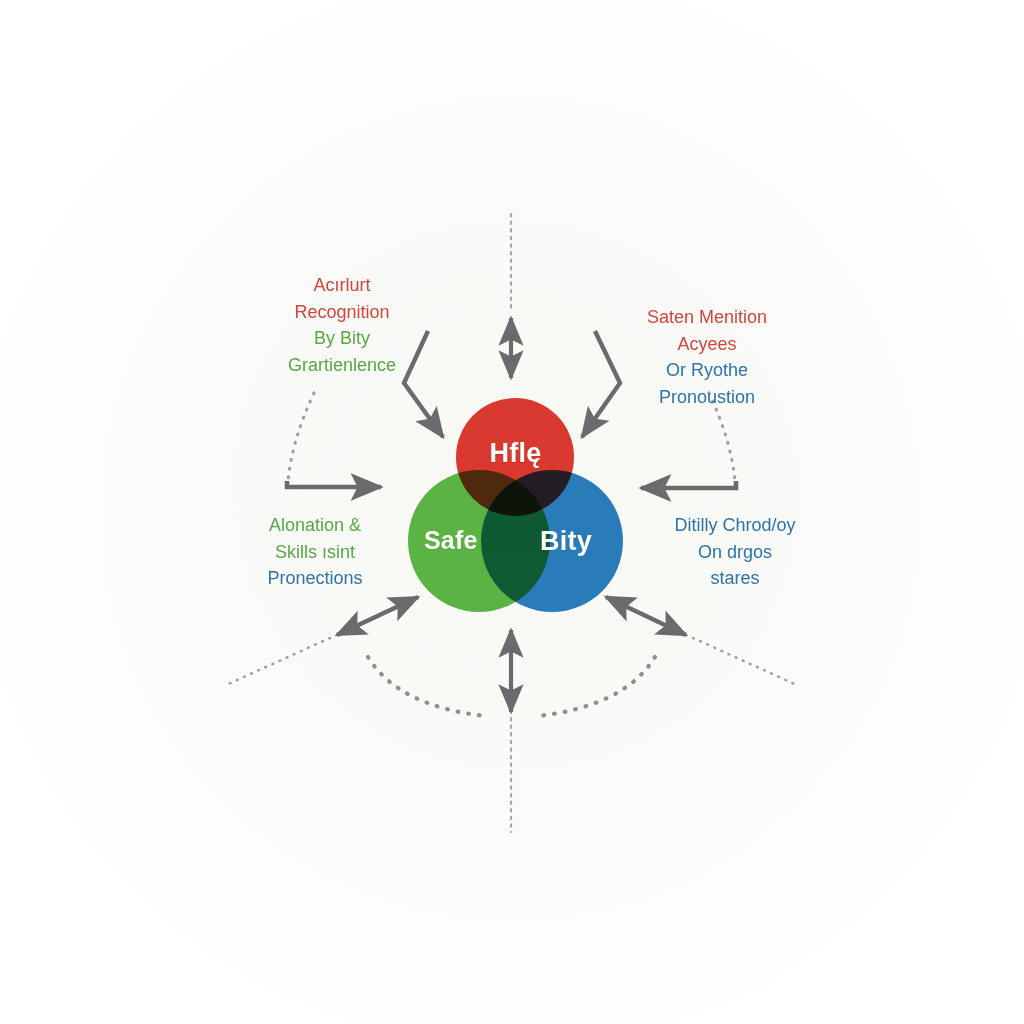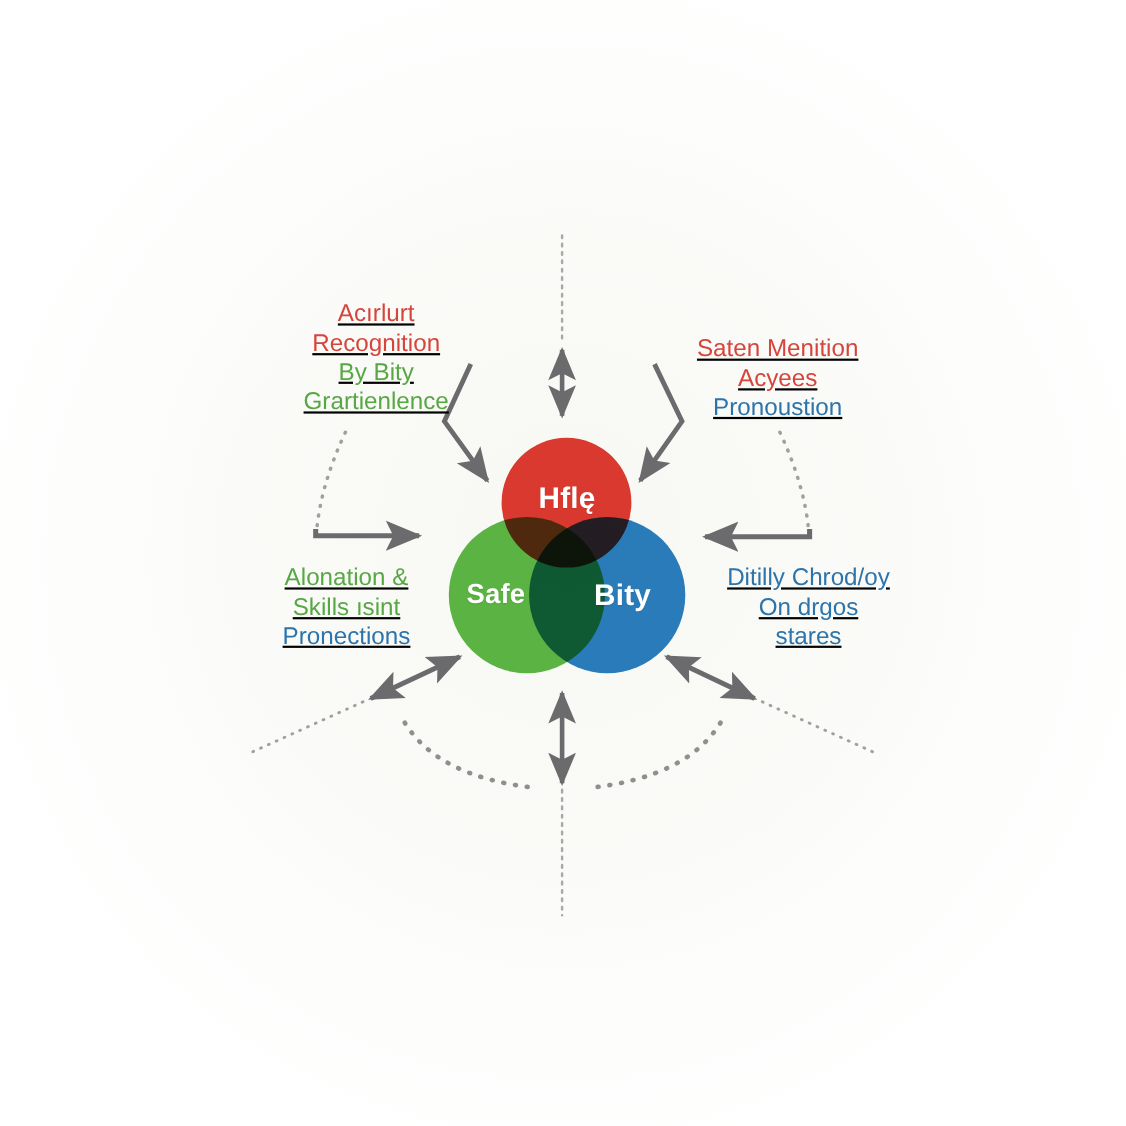--- a/index.html
+++ b/index.html
@@ -87,25 +87,24 @@
   }
   .vlabel-right {
     font-size: 27px;
     left: 118px;
     top: 128px;
     width: 80px;
     text-align: center;
   }
   .note {
     position: absolute;
-    font-size: 22px;
+    font-size: 18px;
     line-height: 26.5px;
     text-align: center;
     white-space: nowrap;
-    text-decoration: underline;
   }
   .note .ln { display: block; }
   .c-red   { color: #d6453c; }
   .c-green { color: #57a845; }
   .c-blue  { color: #2c74ab; }
   .note-tl { left: 232px; top: 272px; width: 220px; }
   .note-tr { left: 612px; top: 276px; width: 190px; margin-top: 28px; }
   .note-ml { left: 220px; top: 512px; width: 190px; }
   .note-mr { left: 640px; top: 512px; width: 190px; }
 </style>
@@ -204,20 +203,21 @@
   <div class="note note-tl">
     <span class="ln c-red">Acırlurt</span>
     <span class="ln c-red">Recognition</span>
     <span class="ln c-green">By Bity</span>
     <span class="ln c-green">Grartienlence</span>
   </div>
 
   <div class="note note-tr">
     <span class="ln c-red">Saten Menition</span>
     <span class="ln c-red">Acyees</span>
+    <span class="ln c-blue">Or Ryothe</span>
     <span class="ln c-blue">Pronoustion</span>
   </div>
 
   <div class="note note-mr">
     <span class="ln c-blue">Ditilly Chrod/oy</span>
     <span class="ln c-blue">On drgos</span>
     <span class="ln c-blue">stares</span>
   </div>
 
   <div class="note note-ml">

